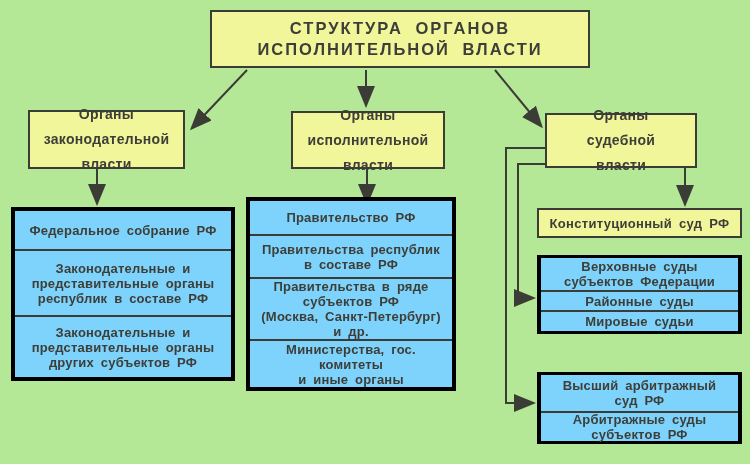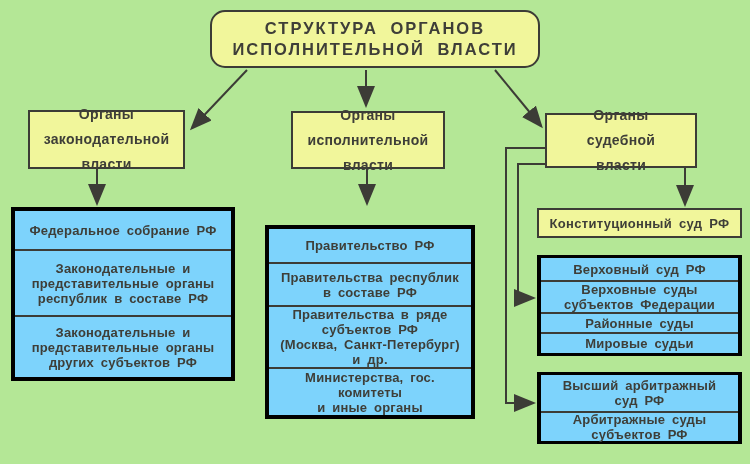--- a/index.html
+++ b/index.html
@@ -50,21 +50,21 @@
     <line x1="495" y1="70" x2="541" y2="126" stroke="#3c3c36" stroke-width="2" marker-end="url(#arw)"></line>
 
     <line x1="97" y1="169" x2="97" y2="203" stroke="#3c3c36" stroke-width="2" marker-end="url(#arw)"></line>
     <line x1="367" y1="169" x2="367" y2="203" stroke="#3c3c36" stroke-width="2" marker-end="url(#arw)"></line>
     <line x1="685" y1="168" x2="685" y2="204" stroke="#3c3c36" stroke-width="2" marker-end="url(#arw)"></line>
 
     <polyline points="545,164 518,164 518,298 533,298" fill="none" stroke="#3c3c36" stroke-width="2" marker-end="url(#arw)"></polyline>
     <polyline points="545,148 506,148 506,403 533,403" fill="none" stroke="#3c3c36" stroke-width="2" marker-end="url(#arw)"></polyline>
   </svg>
 
-  <div class="box title-box" style="left:210px;top:10px;width:330px;height:58px;border-radius:15px;">СТРУКТУРА ОРГАНОВ
+  <div class="box title-box" style="left:210px;top:10px;width:380px;height:58px;">СТРУКТУРА ОРГАНОВ
 ИСПОЛНИТЕЛЬНОЙ ВЛАСТИ</div>
 
   <div class="box hdr" style="left:28px;top:110px;width:157px;height:59px;">Органы
 законодательной
 власти</div>
   <div class="box hdr" style="left:291px;top:111px;width:154px;height:58px;">Органы
 исполнительной
 власти</div>
   <div class="box hdr" style="left:545px;top:113px;width:152px;height:55px;">Органы
 судебной
@@ -73,35 +73,34 @@
   <div class="stack" style="left:11px;top:207px;width:224px;">
     <div class="cell" style="height:38px;">Федеральное собрание РФ</div>
     <div class="cell" style="height:66px;">Законодательные и
 представительные органы
 республик в составе РФ</div>
     <div class="cell" style="height:62px;">Законодательные и
 представительные органы
 других субъектов РФ</div>
   </div>
 
-  <div class="stack" style="left:246px;top:225px;width:210px;margin-left:19px;">
+  <div class="stack" style="left:246px;top:197px;width:210px;">
     <div class="cell" style="height:33px;">Правительство РФ</div>
     <div class="cell" style="height:43px;">Правительства республик
 в составе РФ</div>
     <div class="cell" style="height:62px;">Правительства в ряде
 субъектов РФ
 (Москва, Санкт-Петербург) и др.</div>
     <div class="cell" style="height:48px;">Министерства, гос. комитеты
 и иные органы</div>
   </div>
 
   <div class="box" style="left:537px;top:208px;width:205px;height:30px;font-size:13px;">Конституционный суд РФ</div>
 
   <div class="stack thick" style="left:537px;top:255px;width:205px;">
-    <div class="cell" style="height:22px;">Верховный суд РФ</div>
     <div class="cell" style="height:32px;">Верховные суды
 субъектов Федерации</div>
     <div class="cell" style="height:20px;">Районные суды</div>
     <div class="cell" style="height:21px;">Мировые судьи</div>
   </div>
 
   <div class="stack thick" style="left:537px;top:372px;width:205px;">
     <div class="cell" style="height:36px;">Высший арбитражный
 суд РФ</div>
     <div class="cell" style="height:30px;">Арбитражные суды

